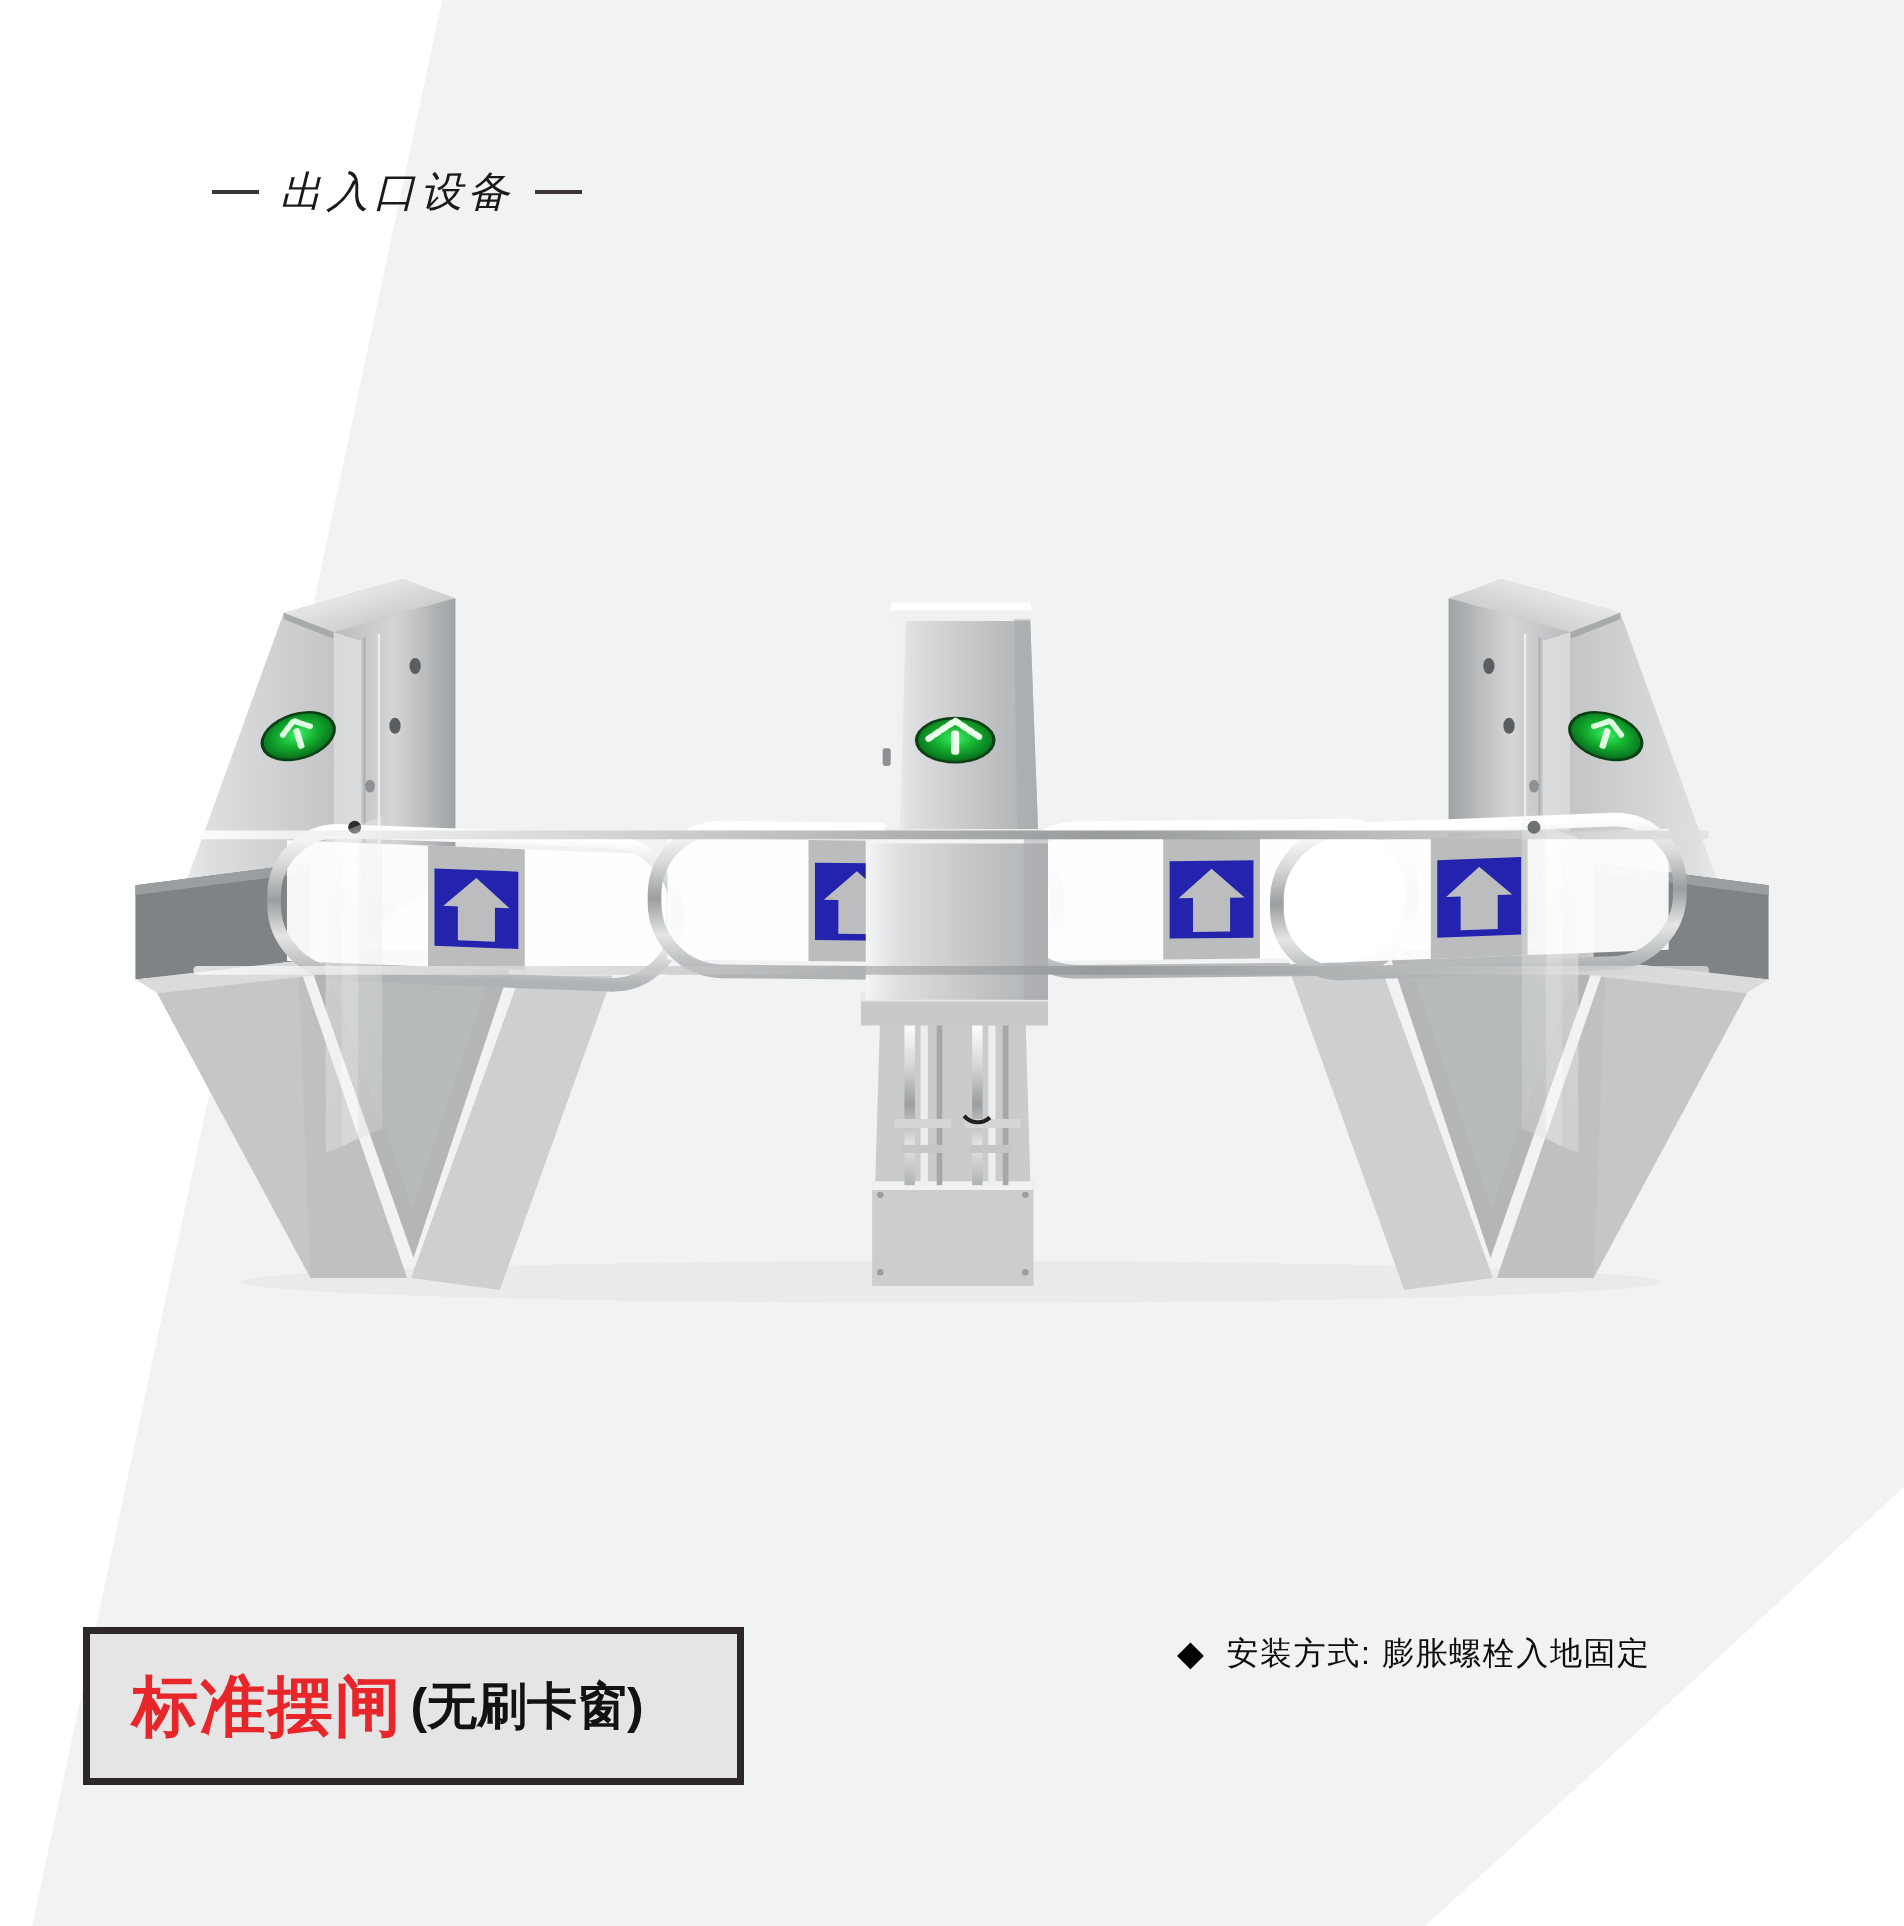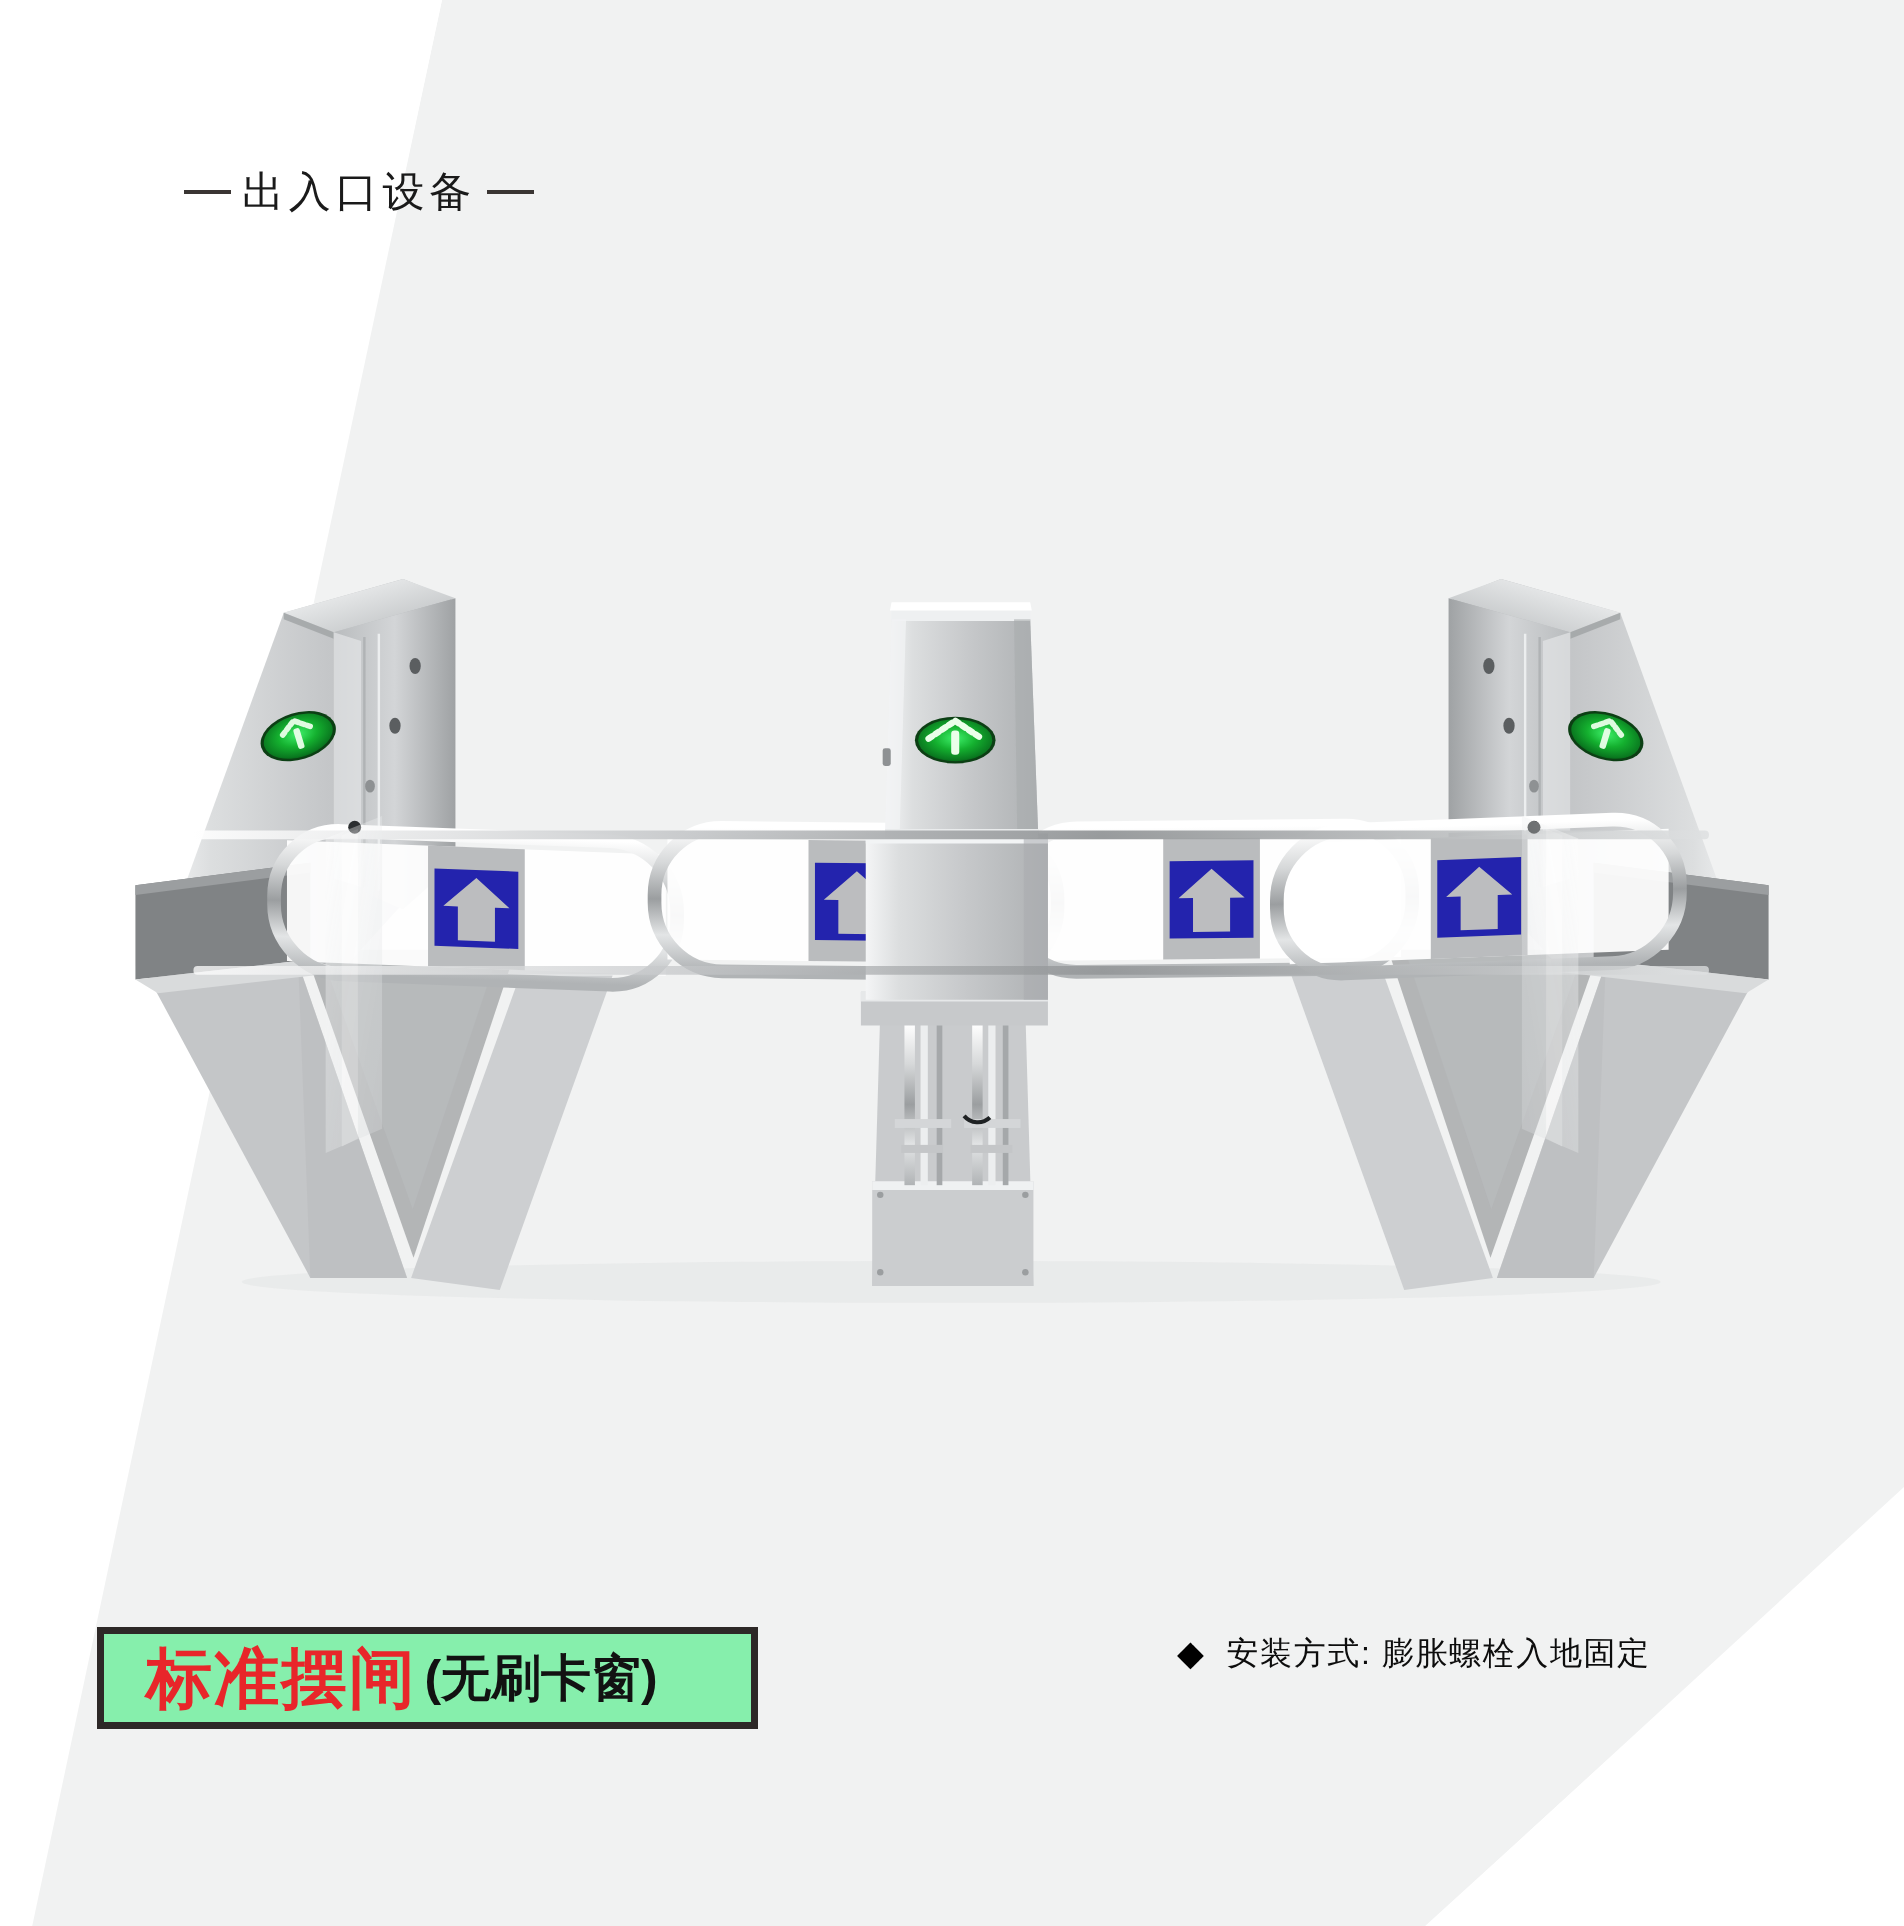--- a/index.html
+++ b/index.html
@@ -21,39 +21,40 @@
     position:absolute;inset:0;background:#ffffff;
     clip-path:polygon(0 0, 442px 0, 28px 1927px, 0 1927px);
   }
   .bg-white-br{
     position:absolute;inset:0;background:#ffffff;
     clip-path:polygon(1904px 1490px, 1904px 1927px, 1424px 1927px);
   }
 
   
   .header{
-    position:absolute;left:184px;top:171px;
-    display:flex;align-items:center;gap:11px;
+    position:absolute;left:212px;top:171px;
+    display:flex;align-items:center;gap:21px;
     white-space:nowrap;
+    font-style:italic;
   }
   .hdr-dash{width:47px;height:4px;background:#3a3533;display:block;}
   .hdr-text{
     font-size:42px;color:#1a1a1a;letter-spacing:4.8px;
     font-family:"Liberation Sans","DejaVu Sans",sans-serif;
     line-height:1;
   }
 
   
   .scene{position:absolute;left:0;top:0;width:1904px;height:1927px;}
 
   
   .label-box{
-    position:absolute;left:97px;top:1627px;
-    width:661px;height:102px;
-    background:#86efac;
+    position:absolute;left:83px;top:1627px;
+    width:661px;height:158px;
+    background:#e5e5e5;
     border:7.3px solid #2d2827;
     display:flex;align-items:center;
     box-sizing:border-box;
     padding-left:42px;
   }
   .label-main{
     font-size:66px;font-weight:bold;color:#e8262a;
     letter-spacing:1.6px;line-height:1;
   }
   .label-sub{

